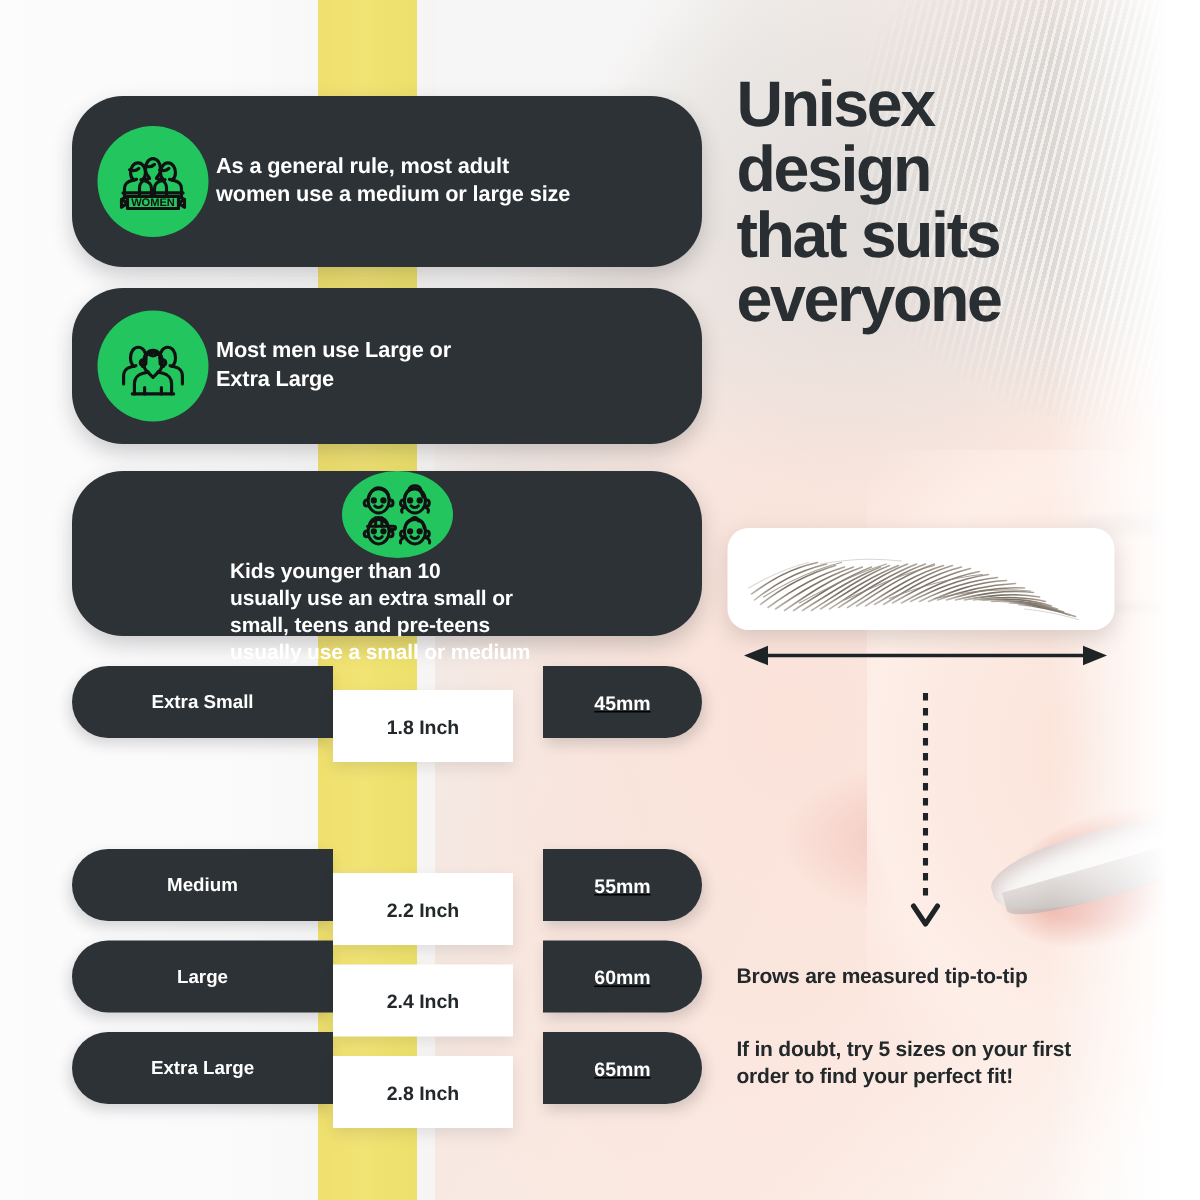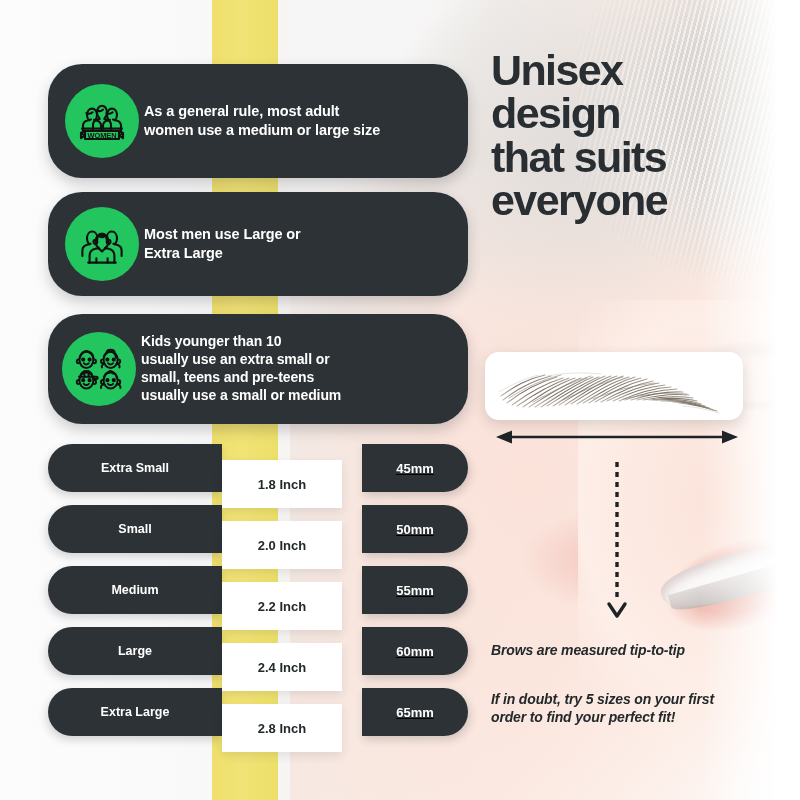--- a/index.html
+++ b/index.html
@@ -79,21 +79,21 @@
 
   
   .info-card {
     position:absolute; left:48px; width:420px;
     background:#2c3235; border-radius:34px;
     display:flex; align-items:center;
     box-shadow:0 6px 14px rgba(40,40,45,.22);
   }
   #card-0 { top:64px; height:114px; }
   #card-1 { top:192px; height:104px; }
-  #card-2 { top:314px; height:110px; }
+  #card-2 { top:314px; height:110px;flex-direction:column; }
 
   .card-icon {
     width:74px; height:74px; min-width:74px; border-radius:50%;
     background:#22c55e; margin-left:17px;
     display:flex; align-items:center; justify-content:center;
   }
   #card-2 .card-icon { margin-left:14px; }
   .card-text {
     color:#ffffff; font-size:14.5px; font-weight:bold; line-height:1.30;
     margin-left:5px; margin-right:14px; letter-spacing:-.1px;
@@ -146,21 +146,21 @@
 
   
   #measure-arrow { position:absolute; left:496px; top:428px; width:242px; height:18px; }
 
   
   #down-arrow { position:absolute; left:604px; top:462px; width:26px; height:160px; }
 
   
   .note {
     position:absolute; left:491px; color:#23282b;
-    font-size:14px; font-weight:bold; line-height:1.32; letter-spacing:-.15px;font-style:italic;
+    font-size:14px; font-weight:bold; line-height:1.32; letter-spacing:-.15px;
   }
   #note-0 { top:641px; width:290px; }
   #note-1 { top:690px; width:300px; }
 </style>
 </head>
 <body>
 
 <div id="bg">
   <div class="photo">
     <div class="hair"></div>
@@ -312,31 +312,20 @@
       <span>Extra Small</span>
     </div>
     <div class="row-mid">
       <span>1.8 Inch</span>
     </div>
     <div class="row-right">
       <span>45mm</span>
     </div>
   </div>
 
-  <div class="size-row" style="top:505px">
-    <div class="row-left">
-      <span>Small</span>
-    </div>
-    <div class="row-mid">
-      <span>2.0 Inch</span>
-    </div>
-    <div class="row-right">
-      <span>50mm</span>
-    </div>
-  </div>
 
   <div class="size-row" style="top:566px">
     <div class="row-left">
       <span>Medium</span>
     </div>
     <div class="row-mid">
       <span>2.2 Inch</span>
     </div>
     <div class="row-right">
       <span>55mm</span>

